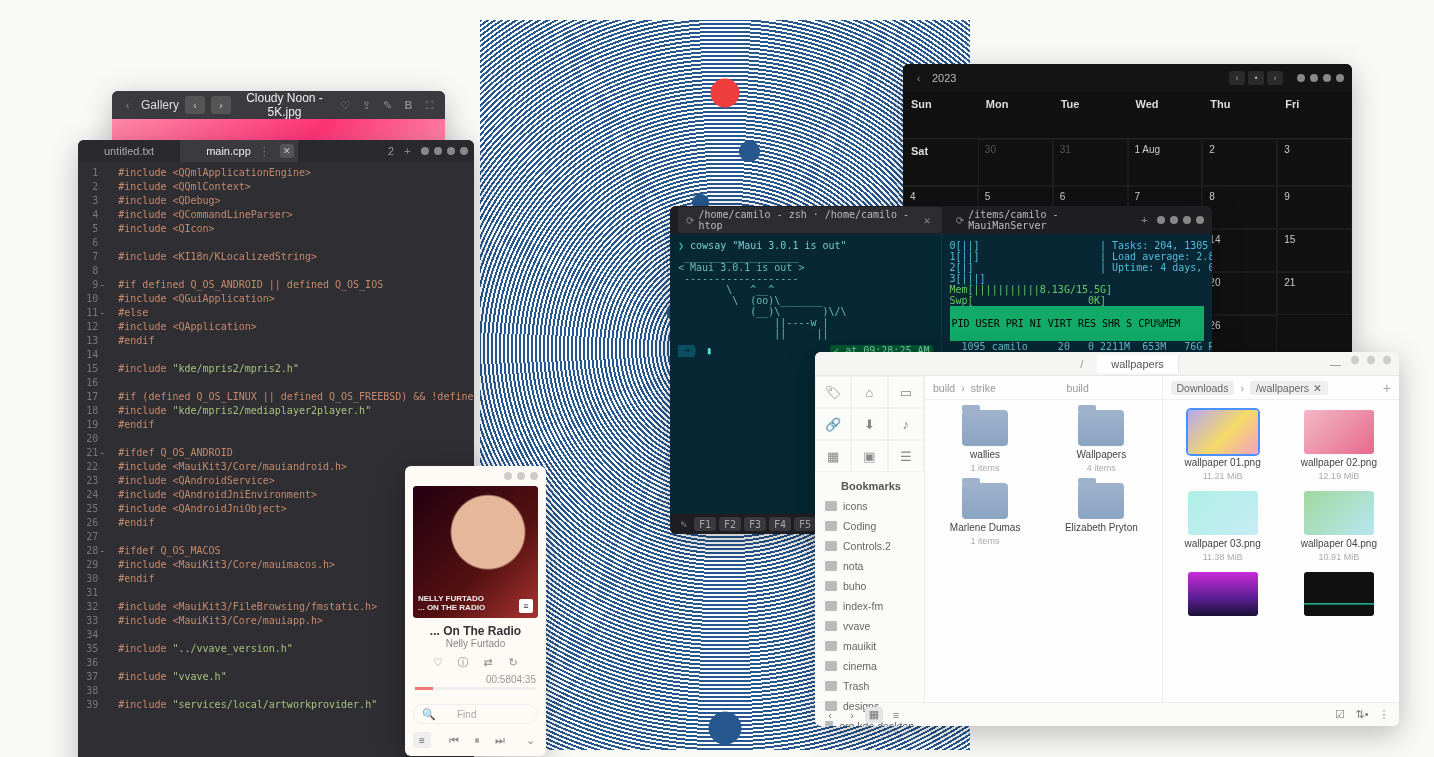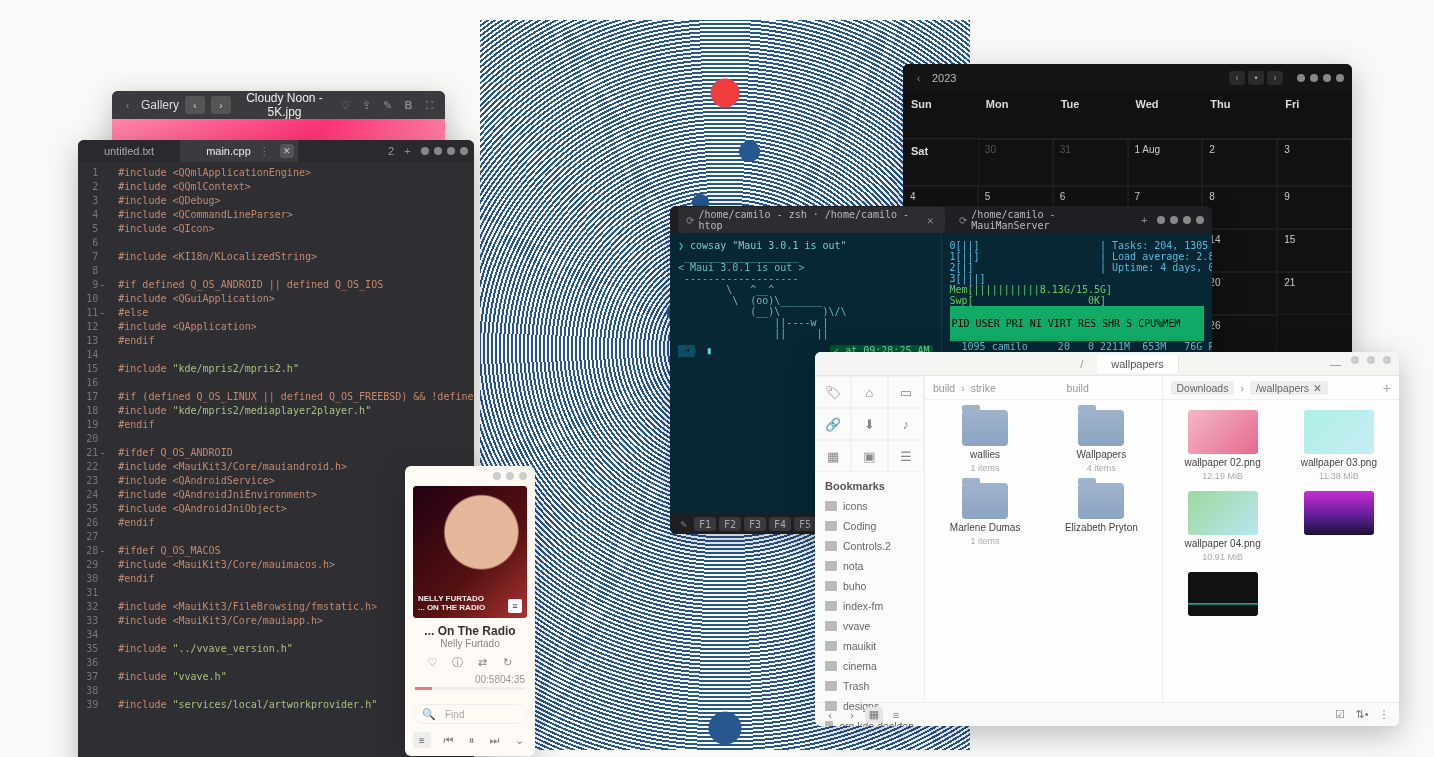--- a/index.html
+++ b/index.html
@@ -47,21 +47,21 @@
   #editor .tab.active .close-x { position:absolute; right:4px; width:14px; height:14px; border-radius:3px; background:#555; color:#ccc; display:flex; align-items:center; justify-content:center; font-size:9px }
   #editor .tabs-right { margin-left:auto; display:flex; gap:6px; padding:0 6px; align-items:center; color:#999 }
   #editor .tabs-right span { font-size:11px }
   #editor .code { display:flex; height:calc(100% - 22px); font-family:Menlo,Consolas,monospace; font-size:10px; line-height:14px }
   #editor .gutter { width:40px; background:#2f2e33; color:#777; text-align:right; padding:4px 6px }
   #editor .lines { padding:4px 6px; white-space:pre; overflow:hidden }
   .tok-pp { color:#c48a6e } .tok-str { color:#a7c080 }
   #editor .fold { display:inline-block; width:8px; text-align:center; color:#888 }
 
   
-  #music { left:405px; top:466px; width:130px; height:290px; background:#fefbf7; color:#444; z-index:5 }
+  #music { left:405px; top:466px; width:141px; height:290px; background:#fefbf7; color:#444; z-index:5 }
   #music .titlebar { justify-content:flex-end; height:20px }
   #music .cover { margin:0 8px; height:132px; border-radius:4px; overflow:hidden; background:#111; position:relative }
   #music .cover-wash { position:absolute; inset:0; background:radial-gradient(circle at 60% 35%, #e6b79a 0 36px, transparent 38px), linear-gradient(135deg,#201,#511 60%,#a33) }
   #music .cover-text { position:absolute; left:5px; bottom:6px; font-size:8px; color:#eee; font-weight:700 }
   #music .meta { padding:6px 10px 0; text-align:center }
   #music .song { font-size:12px; font-weight:600; color:#333 }
   #music .artist { font-size:10px; color:#888 }
   #music .row-icons { display:flex; gap:10px; justify-content:center; margin-top:6px; color:#aaa }
   #music .time { display:flex; justify-content:flex-end; padding:4px 10px 0; font-size:10px; color:#999 }
   #music .progress { height:3px; margin:2px 10px; background:#eee; border-radius:2px; position:relative }
@@ -104,21 +104,21 @@
 
   
   #fm { left:815px; top:352px; width:584px; height:374px; background:#fdfdfd; color:#333; z-index:4 }
   #fm .topbar { height:24px; display:flex; align-items:center; background:#f5f5f4; border-bottom:1px solid #e5e5e5; font-size:11px }
   #fm .bc-tab { padding:3px 14px; color:#999 }
   #fm .bc-tab.active { background:#fff; border-right:1px solid #e5e5e5; color:#555; position:relative }
   #fm .body { display:flex; height:calc(100% - 48px) }
   #fm .leftcol { width:110px; border-right:1px solid #eee; background:#fbfbfa }
   #fm .icon-grid { display:grid; grid-template-columns:1fr 1fr 1fr; }
   #fm .icon-grid .cell { height:32px; border:1px solid #f1f1ef; display:flex; align-items:center; justify-content:center; color:#888; font-size:13px }
-  #fm .bm-title { font-weight:600; font-size:11px; padding:8px 10px 4px; color:#555 }
+  #fm .bm-title { font-weight:600; font-size:11px; padding:8px 26px 4px; color:#555 }
   #fm .bm { padding:4px 10px; font-size:10.5px; color:#666; display:flex; gap:6px; align-items:center }
   #fm .bm .ficon { width:12px; height:10px; background:#bbb; border-radius:1px }
   #fm .panes { flex:1; display:flex }
   #fm .pane { flex:1; display:flex; flex-direction:column; border-right:1px solid #eee }
   #fm .pane:last-child { border-right:none }
   #fm .pane-head { height:24px; display:flex; align-items:center; gap:6px; padding:0 8px; font-size:10.5px; color:#888; border-bottom:1px solid #eee }
   #fm .pane-head .crumb { color:#999 }
   #fm .pane-head .chip { background:#eee; padding:1px 6px; border-radius:3px; color:#666; display:flex; gap:4px; align-items:center }
   #fm .pane-head .plus { margin-left:auto; color:#aaa; font-size:14px }
   #fm .fgrid { padding:10px 8px 20px; display:grid; grid-template-columns:1fr 1fr; gap:10px 12px; overflow-y:auto }
@@ -250,21 +250,21 @@
   </div>
   <div class="time">
     <span>00:58</span>
     <span>04:35</span>
   </div>
   <div class="progress">
       <div class="fill"></div>
     </div>
   <div class="find">
     <span class="icon">🔍</span>
-    <span style="margin-left:8px">Find</span>
+    <span style="margin-left:20px">Find</span>
   </div>
   <div class="controls">
     <div class="ctrl-box">≡</div>
     <div class="play-group">
       <span class="icon">⏮</span>
       <span class="icon">⏸</span>
       <span class="icon">⏭</span>
     </div>
     <span class="icon">⌄</span>
   </div>
@@ -272,21 +272,21 @@
 
 <div id="term" class="win">
   <div class="titlebar">
     <div class="term-tab active">
       <span class="reload">⟳</span>
       <span>/home/camilo - zsh · /home/camilo - htop</span>
       <span class="icon" style="margin-left:4px">✕</span>
     </div>
     <div class="term-tab">
       <span class="reload">⟳</span>
-      <span>/home/camilo - MauiManServer</span>
+      <span>/items/camilo - MauiManServer</span>
     </div>
     <span class="icon" style="margin-left:auto;color:#888">+</span>
     <div class="win-dots">
       <span class="win-dot"></span>
         <span class="win-dot"></span>
         <span class="win-dot"></span>
         <span class="win-dot"></span>
     </div>
   </div>
   <div class="termbody">
@@ -507,20 +507,25 @@
             </span>
           <span class="crumb">›</span>
           <span class="chip">
               <span>/wallpapers</span>
               <span>✕</span>
             </span>
           <span class="plus">+</span>
         </div>
         <div class="fgrid" id="paneB">
             <div class="fitem">
+              <div class="thumb sel" style="background:linear-gradient(135deg,#b7a7f0,#f5d968 55%,#f2a2c0)"></div>
+              <div>wallpaper 01.png</div>
+              <div class="sub">11.21 MiB</div>
+            </div>
+            <div class="fitem">
               <div class="thumb" style="background:linear-gradient(135deg,#f4b7c7,#e66a8d)"></div>
               <div>wallpaper 02.png</div>
               <div class="sub">12.19 MiB</div>
             </div>
             <div class="fitem">
               <div class="thumb" style="background:linear-gradient(135deg,#aef0e5,#c7ecf5)"></div>
               <div>wallpaper 03.png</div>
               <div class="sub">11.38 MiB</div>
             </div>
             <div class="fitem">

